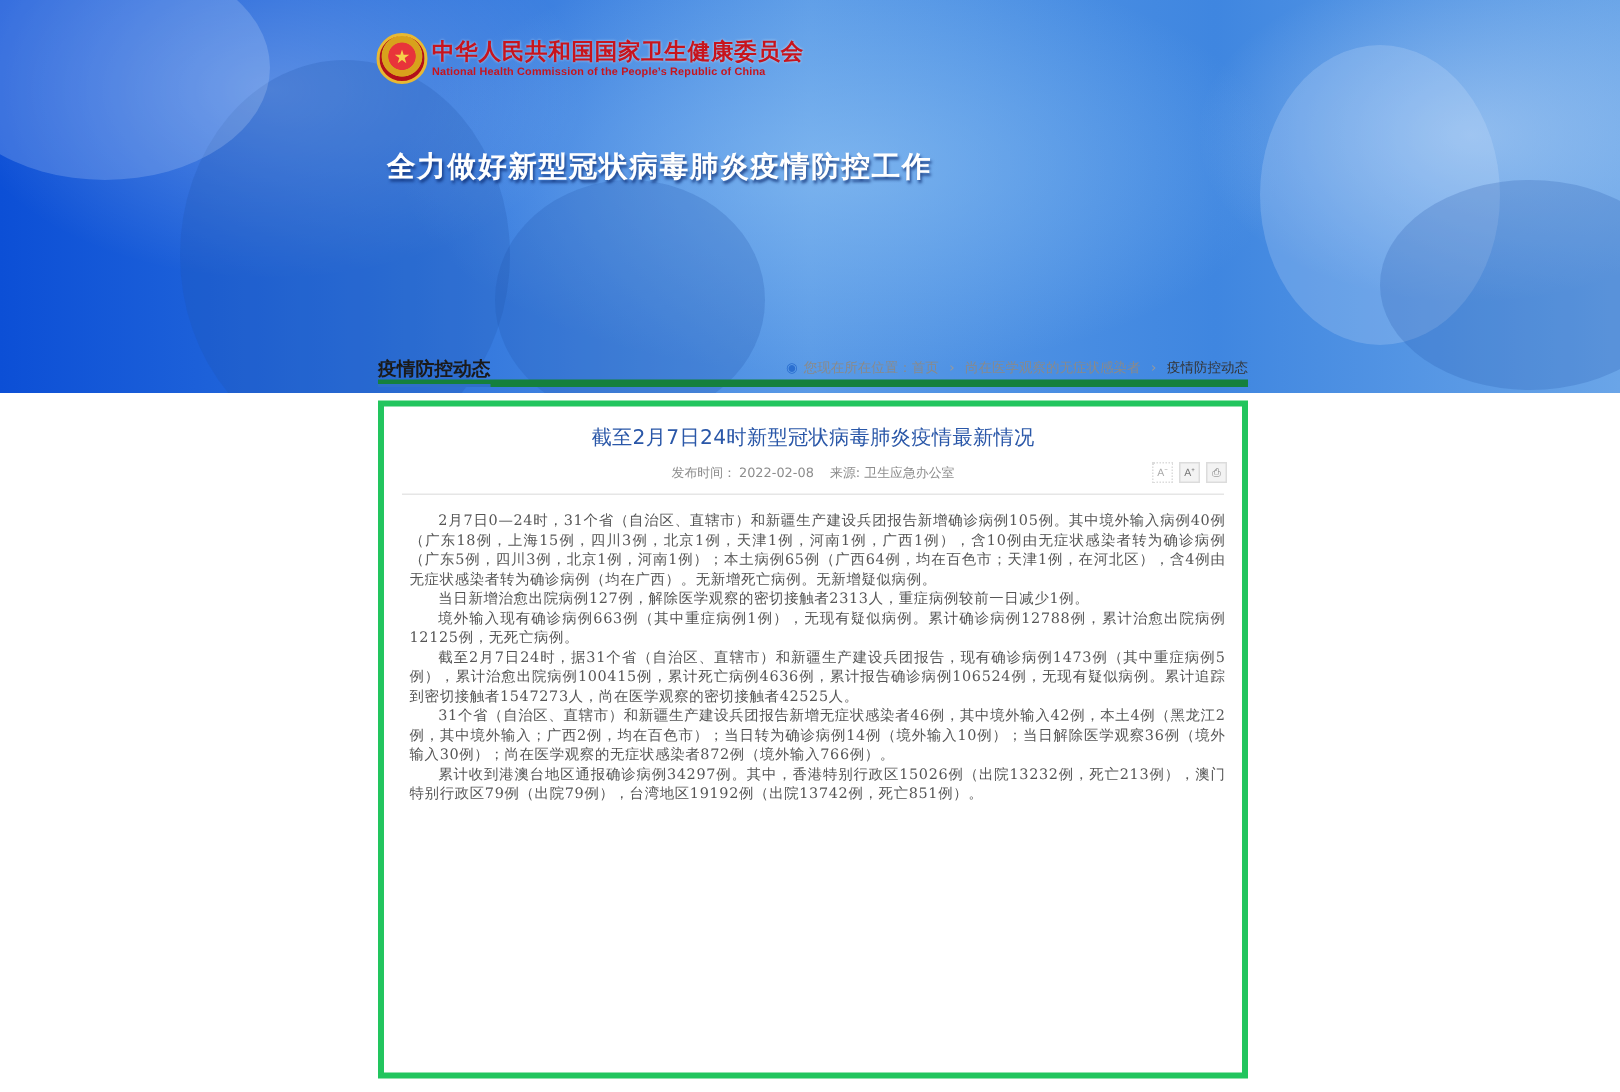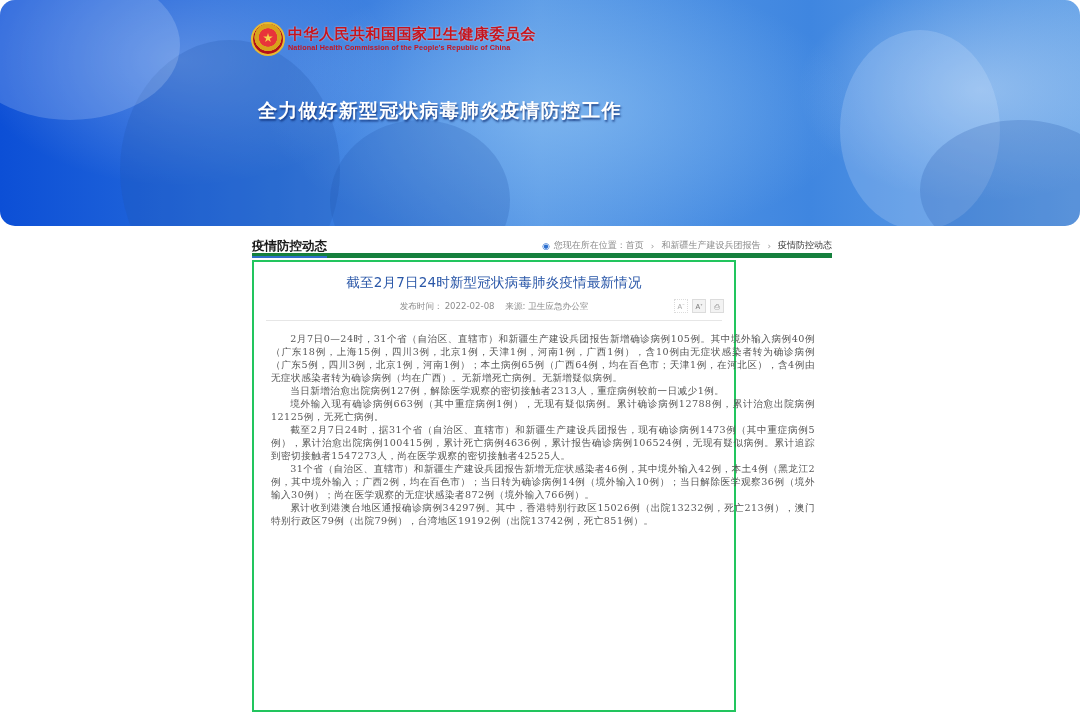--- a/index.html
+++ b/index.html
@@ -1,28 +1,27 @@
 <!DOCTYPE html>
 <html><head>
 <meta charset="utf-8">
 <style>
   * { box-sizing: border-box; margin: 0; padding: 0; }
   html, body { width: 1080px; height: 728px; overflow: hidden; background: #ffffff; }
   body { font-family: "DejaVu Sans", "Liberation Sans", sans-serif; position: relative; }
 
   
   .banner {
-    position: absolute; left: 0; top: 0; width: 1080px; height: 226px;
+    position: absolute; left: 0; top: 0; width: 1080px; height: 262px;
     background:
       radial-gradient(ellipse 420px 200px at 560px 110px, rgba(150,200,245,0.55), rgba(150,200,245,0) 70%),
       radial-gradient(ellipse 300px 180px at 180px 60px, rgba(255,255,255,0.25), rgba(255,255,255,0) 70%),
       radial-gradient(ellipse 260px 160px at 980px 90px, rgba(210,230,250,0.45), rgba(210,230,250,0) 70%),
       linear-gradient(90deg, #0c4fd6 0%, #2d72dc 25%, #5a9ae6 50%, #3f86e0 75%, #6aa5e8 100%);
     overflow: hidden;
-    border-radius: 15px;
   }
   .banner .shade {
     position: absolute; border-radius: 50%; background: rgba(30,80,170,0.22);
   }
   .banner .shade.light { background: rgba(220,235,255,0.20); }
   .logo {
     position: absolute; left: 251px; top: 22px; display: flex; align-items: center;
   }
   .emblem {
     width: 34px; height: 34px; border-radius: 50%;
@@ -62,22 +61,22 @@
     position: absolute; right: 0; top: 5px; font-size: 9px; color: #8a8a8a; display: flex; align-items: center;
     white-space: nowrap;
   }
   .breadcrumb .pin { color: #2b6fd0; font-size: 9px; margin-right: 4px; }
   .breadcrumb .sep { margin: 0 7px; color: #9a9a9a; }
   .breadcrumb .current { color: #333333; }
   .breadcrumb .link { color: #8a8a8a; }
 
   
   .article {
-    position: absolute; left: 252px; top: 260px; width: 484px; height: 452px;
-    border: 2px solid #22c55e; background: #fff;
+    position: absolute; left: 252px; top: 267px; width: 580px; height: 452px;
+    border: 4px solid #22c55e; background: #fff;
   }
   .article-title {
     position: absolute; left: 0; top: 12px; width: 100%; text-align: center;
     font-size: 13.5px; color: #2a57a8; letter-spacing: 0.2px;
   }
   .meta {
     position: absolute; left: 0; top: 39px; width: 100%; text-align: center;
     font-size: 8.6px; color: #8c8c8c;
   }
   .meta .date { margin: 0 8px 0 2px; }
@@ -122,21 +121,21 @@
   <div class="banner-title">全力做好新型冠状病毒肺炎疫情防控工作</div>
 </div>
 
 <div class="section-head">
   <div class="section-name">疫情防控动态</div>
   <div class="breadcrumb">
     <span class="pin">◉</span>
     <span>您现在所在位置：</span>
     <span class="link">首页</span>
     <span class="sep">›</span>
-    <span class="link">和新疆生产建设兵团报告</span>
+    <span class="link">尚在医学观察的无症状感染者</span>
     <span class="sep">›</span>
     <span class="current">疫情防控动态</span>
   </div>
 </div>
 
 <div class="article">
   <div class="article-title">截至2月7日24时新型冠状病毒肺炎疫情最新情况</div>
 
   <div class="meta">
     <span>发布时间：</span><span class="date">2022-02-08</span>

